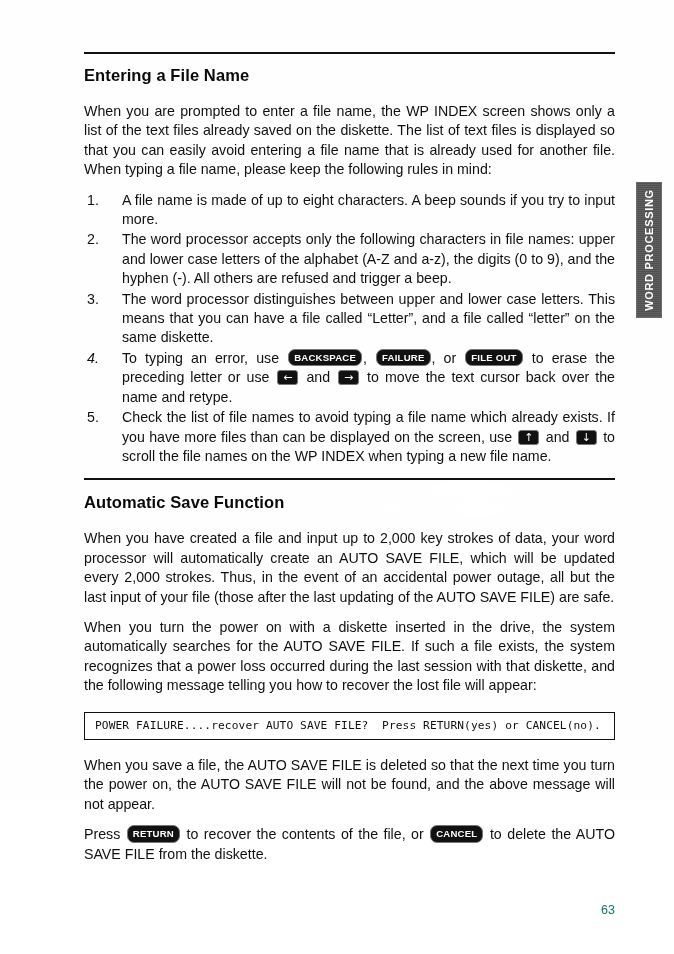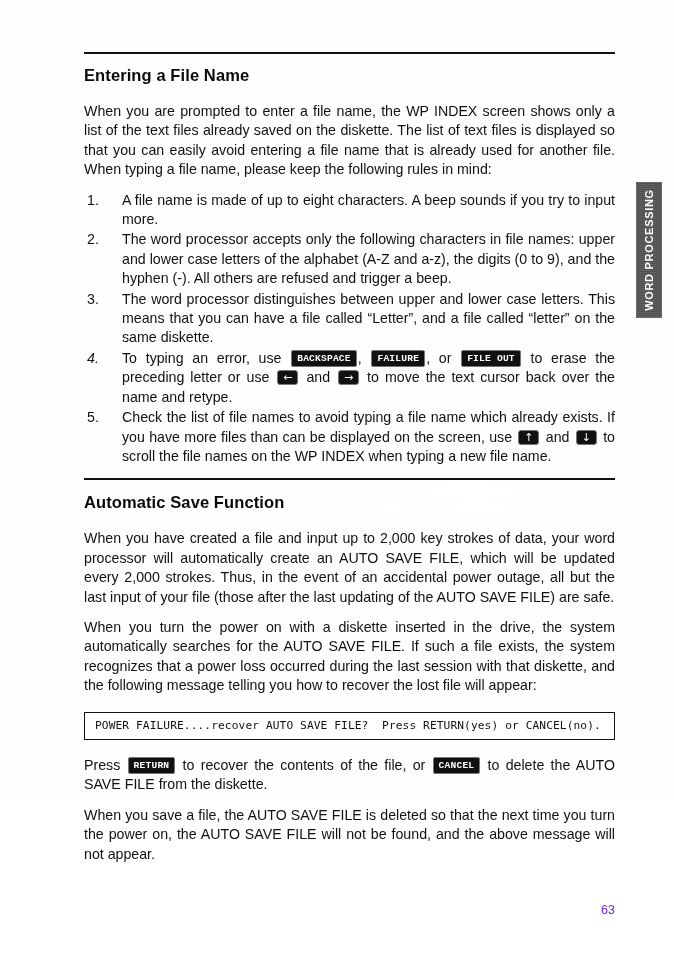--- a/index.html
+++ b/index.html
@@ -85,27 +85,27 @@
     text-align: left;
     font-size: 14.2px;
   }
   ol.rules-list li.italic-num .num { font-style: italic; }
 
   
   .key {
     display: inline-block;
     background: #111;
     color: #fff;
-    font-family: Liberation Mono, monospace;
+    font-family: Liberation Sans, sans-serif;
     font-weight: bold;
     font-size: 9.6px;
     letter-spacing: 0.2px;
     line-height: 1;
     padding: 3px 5px 3px 5px;
-    border-radius: 2px;
+    border-radius: 7px;
     border: 1px solid #777;
     vertical-align: 2px;
     white-space: nowrap;
     margin: 0 1px;
   }
   .key-arrow {
     display: inline-block;
     background: #111;
     color: #fff;
     border-radius: 3px;
@@ -167,21 +167,21 @@
   }
 
   
   .page-number {
     position: absolute;
     left: 0;
     top: 903px;
     width: 615px;
     text-align: right;
     font-size: 12.5px;
-    color: #6d28d9;
+    color: #0f766e;
     font-family: "Liberation Sans", sans-serif;
   }
 
   
   .fade-artifact {
     position: absolute;
     pointer-events: none;
     background: radial-gradient(ellipse at center, rgba(255,255,255,0.98) 38%, rgba(255,255,255,0.72) 62%, rgba(255,255,255,0) 100%);
   }
   .fade-a { left: 426px; top: 481px; width: 86px; height: 18px; }
@@ -237,23 +237,23 @@
 
 
     <p class="body-text">When you have created a file and input up to 2,000 key strokes of data, your word processor will automatically create an AUTO SAVE FILE, which will be updated every 2,000 strokes. Thus, in the event of an accidental power outage, all but the last input of your file (those after the last updating of the AUTO SAVE FILE) are safe.</p>
 
     <p class="body-text">When you turn the power on with a diskette inserted in the drive, the system automatically searches for the AUTO SAVE FILE. If such a file exists, the system recognizes that a power loss occurred during the last session with that diskette, and the following message telling you how to recover the lost file will appear:</p>
 
     <div class="screen-box">
       <div class="screen-text">POWER FAILURE....recover AUTO SAVE FILE?  Press RETURN(yes) or CANCEL(no).</div>
     </div>
 
+    <p class="body-text">When you save a file, the AUTO SAVE FILE is deleted so that the next time you turn the power on, the AUTO SAVE FILE will not be found, and the above message will not appear.</p>
+
     <p class="body-text"><span>Press </span><span class="key">RETURN</span><span> to recover the contents of the file, or </span><span class="key">CANCEL</span><span> to delete the AUTO SAVE FILE from the diskette.</span></p>
-
-    <p class="body-text">When you save a file, the AUTO SAVE FILE is deleted so that the next time you turn the power on, the AUTO SAVE FILE will not be found, and the above message will not appear.</p>
 
   </div>
 
   <div class="fade-artifact fade-a"></div>
   <div class="fade-artifact fade-b"></div>
   <div class="fade-artifact fade-c"></div>
 
   <div class="side-tab">
     <span class="side-tab-label">WORD PROCESSING</span>
   </div>

